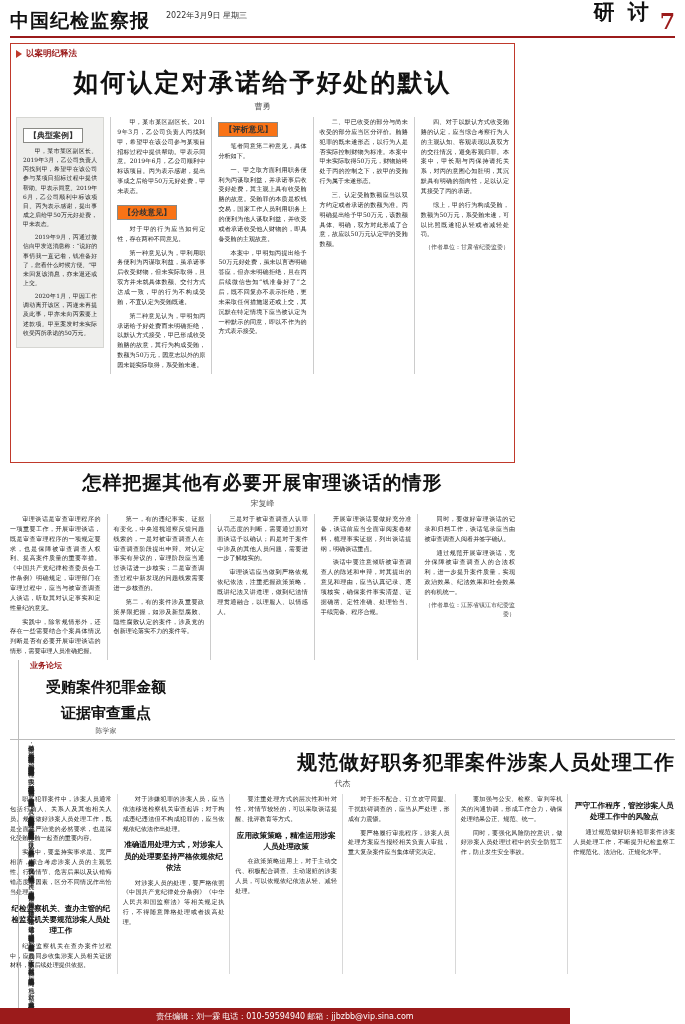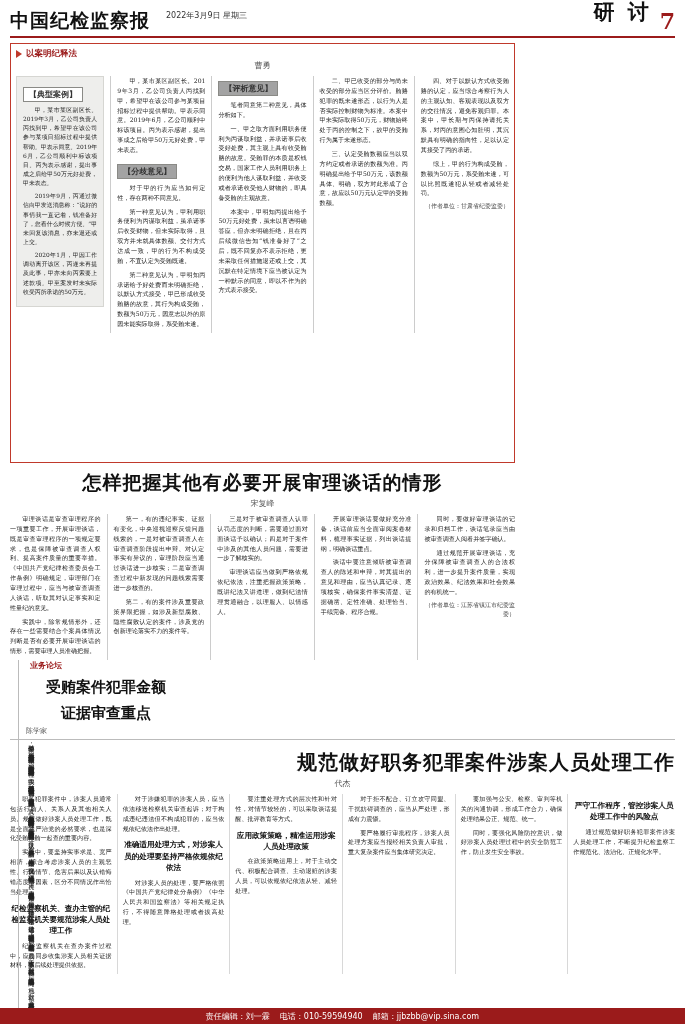--- a/index.html
+++ b/index.html
@@ -69,21 +69,21 @@
   .casebox{
     background:#eeeeec;border:1px solid #d6d6d2;padding:5px 6px;
     box-sizing:border-box;
   }
   .casebox .boxlabel{
     display:inline-block;border:1px solid #8a8a86;padding:1px 5px;
     font-size:8px;font-weight:bold;color:#333;margin-bottom:4px;background:#fff;
   }
   .sublabel{
     display:inline-block;border:1px solid #8a8a86;padding:1px 5px;
-    font-size:8px;font-weight:bold;color:#333;margin:3px 0 4px 0;background:#a3a3a3;
+    font-size:8px;font-weight:bold;color:#333;margin:3px 0 4px 0;background:#f97316;
   }
 
   .ptext{
     font-family:"DejaVu Serif","Liberation Serif",serif;
     font-size:6.1px;line-height:1.62;text-align:justify;color:#222;
     margin:0 0 4px 0;
     text-indent:2em;
     word-break:break-all;
   }
   .ptext.tight{font-size:5.9px;line-height:1.55;}
@@ -95,21 +95,21 @@
     text-align:center;font-family:"DejaVu Serif","Liberation Serif",serif;
     font-weight:bold;font-size:19px;letter-spacing:1px;color:#111;margin:4px 0 2px;
   }
 
   
   .rail-kicker{display:flex;align-items:center;gap:4px;font-size:8px;color:#9b1b1b;font-weight:bold;}
   .rail-head{
     text-align:center;font-family:"DejaVu Serif","Liberation Serif",serif;
     font-weight:bold;font-size:15px;line-height:1.35;color:#111;margin:6px 0 2px;
   }
-  .rail-by{font-size:7px;color:#555;margin-bottom:4px;}
+  .rail-by{text-align:center;font-size:7px;color:#555;margin-bottom:4px;}
   .vtext{
     writing-mode:vertical-rl;text-orientation:upright;
     font-family:"DejaVu Serif","Liberation Serif",serif;
     font-size:6.2px;line-height:1.85;color:#222;
     height:560px;letter-spacing:0.3px;
     text-align:justify;
   }
   .rail-sig{font-size:6px;color:#444;text-align:right;margin-top:4px;}
 
   
@@ -122,23 +122,23 @@
     font-family:"DejaVu Serif","Liberation Serif",serif;
     font-weight:bold;font-size:7.6px;color:#111;text-align:center;
     margin:6px 0 4px;line-height:1.5;
   }
   .cols6{display:flex;gap:5px;}
   .cols6 .col{flex:1;border-left:1px solid #d8d8d8;padding-left:5px;}
   .cols6 .col:first-child{border-left:none;padding-left:0;}
 
   
   .footer{
-    position:absolute;left:0;bottom:0;width:685px;height:16px;
+    position:absolute;left:0;bottom:0;width:570px;height:16px;
     background:#9b1b1b;color:#fff;font-size:8px;
-    display:flex;align-items:center;justify-content:center;gap:10px;margin-top:36px;
+    display:flex;align-items:center;justify-content:center;gap:2px;margin-top:36px;
   }
 </style>
 </head>
 <body>
 
 <div class="page">
 
   <div class="masthead">
     <div class="paper-name">中国纪检监察报</div>
     <div class="masthead-date">2022年3月9日  星期三</div>
@@ -149,20 +149,21 @@
 
   <div class="body-wrap">
 
     <div class="left-zone">
 
       <div class="redbox">
         <div class="kicker">
           <span class="tri"></span>
           <span>以案明纪释法</span>
         </div>
+        <div class="headline">如何认定对承诺给予好处的默认</div>
         <div class="byline">曹勇</div>
 
         <div class="cols">
 
           <div class="col">
             <div class="casebox">
               <span class="boxlabel">【典型案例】</span>
               <p class="ptext tight">甲，某市某区副区长。2019年3月，乙公司负责人丙找到甲，希望甲在该公司参与某项目招标过程中提供帮助。甲表示同意。2019年6月，乙公司顺利中标该项目。丙为表示感谢，提出事成之后给甲50万元好处费，甲未表态。</p>
               <p class="ptext tight">2019年9月，丙通过微信向甲发送消息称：“说好的事情我一直记着，钱准备好了，您看什么时候方便。”甲未回复该消息，亦未退还或上交。</p>
               <p class="ptext tight">2020年1月，甲因工作调动离开该区，丙遂未再提及此事，甲亦未向丙索要上述款项。甲至案发时未实际收受丙所承诺的50万元。</p>

